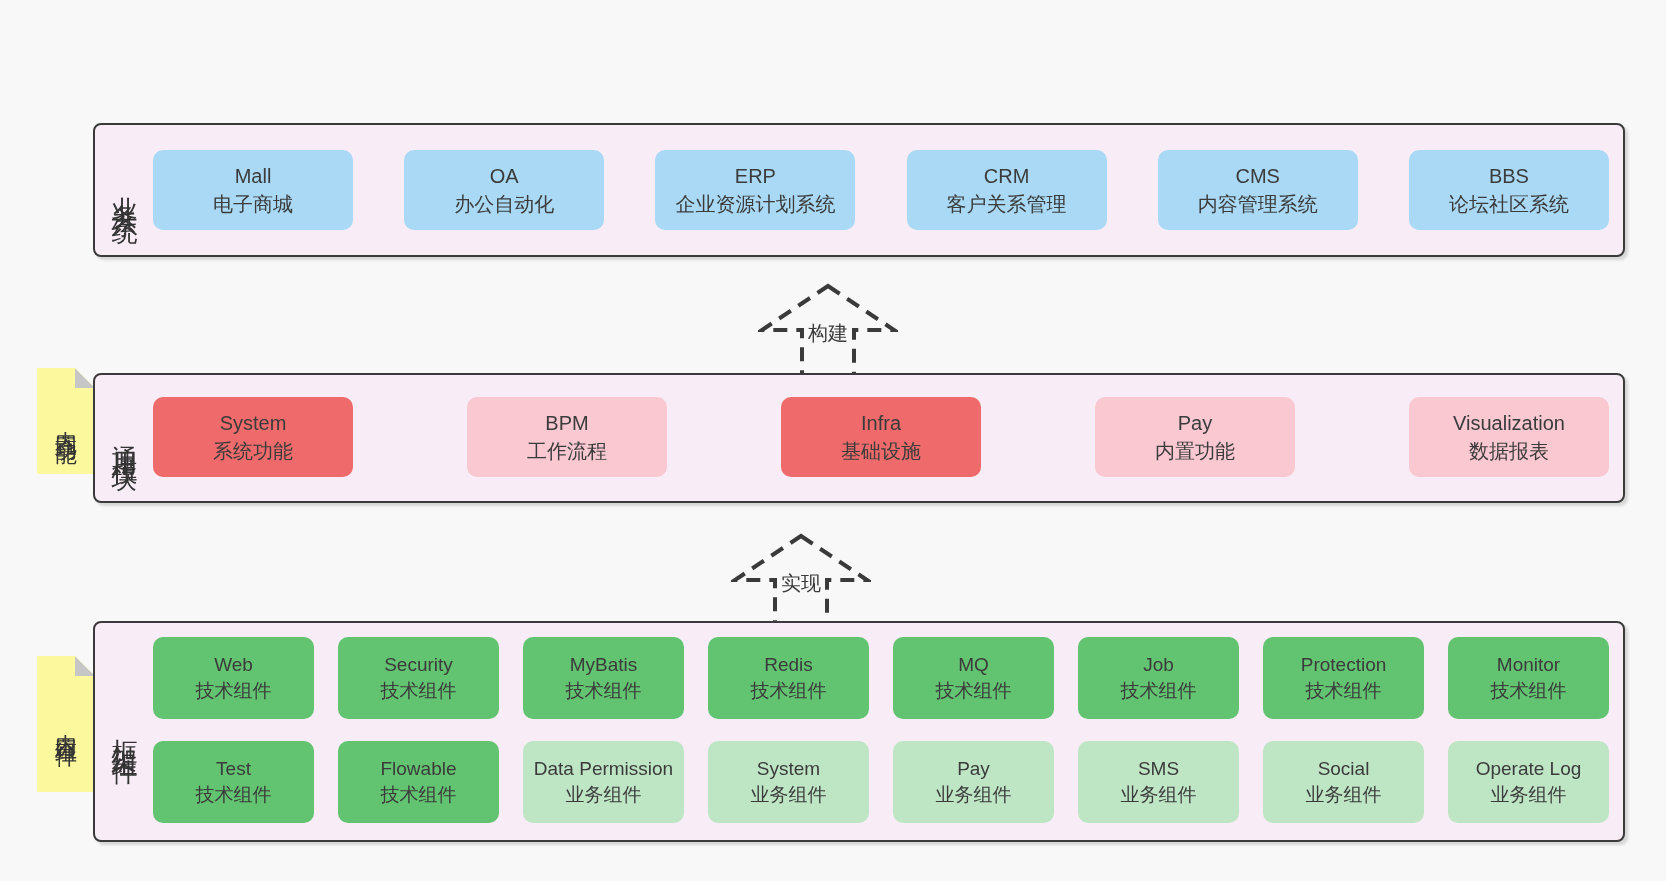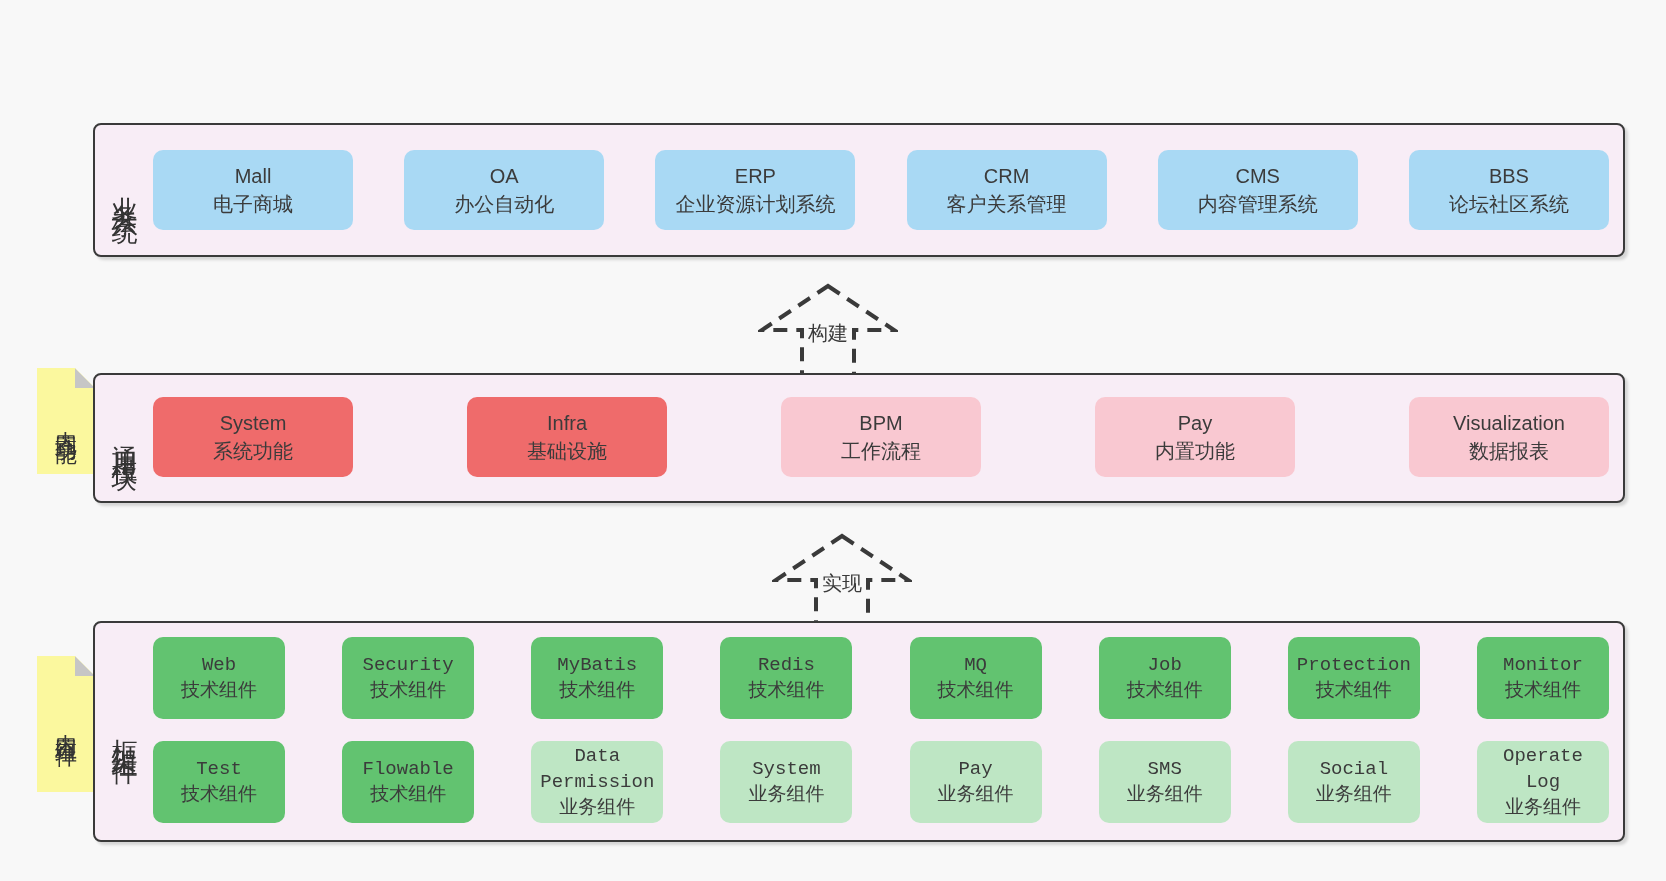--- a/index.html
+++ b/index.html
@@ -46,21 +46,21 @@
 
   .box{
     border-radius:10px;
     display:flex;flex-direction:column;
     align-items:center;justify-content:center;
     text-align:center;
     font-size:20px;line-height:28px;color:#3b3b3b;
     box-sizing:border-box;padding:2px 6px;
   }
   .box.w6{width:200px;height:80px;}
-  .box.w8{width:132px;height:82px;font-size:19px;line-height:26px;font-family:Liberation Mono, monospace;}
+  .box.w8{width:161px;height:82px;font-size:19px;line-height:26px;}
 
   .c-blue{background:#a9d9f4;}
   .c-red{background:#ef6b6b;}
   .c-pink{background:#f9c8d1;}
   .c-green{background:#62c370;}
   .c-greenlight{background:#bee6c4;}
 
   
   .sticky{
     position:absolute;left:37px;width:58px;
@@ -82,21 +82,21 @@
     writing-mode:vertical-rl;text-orientation:upright;
     font-size:22px;letter-spacing:4px;color:#333;line-height:1;
     white-space:nowrap;
   }
   .band{z-index:1;}
   .arrow{z-index:1;margin-top:28px;}
 
   
   .arrow{position:absolute;width:140px;height:96px;}
   .arrow-build{left:758px;top:255px;}
-  .arrow-implement{left:772px;top:505px;}
+  .arrow-implement{left:731px;top:505px;}
   .arrow svg{display:block;}
   .arrow-label{
     position:absolute;left:50%;top:36px;
     transform:translateX(-50%);
     background:#f8f8f8;
     padding:1px 3px;
     font-size:20px;color:#3b3b3b;
     white-space:nowrap;
   }
 </style>
@@ -151,27 +151,27 @@
     <span class="arrow-label">构建</span>
   </div>
 
   <div class="band band-modules">
     <div class="v-label">通用模块</div>
     <div class="box-row">
       <div class="box w6 c-red">
         <div>System</div>
         <div>系统功能</div>
       </div>
+      <div class="box w6 c-pink">
+        <div>BPM</div>
+        <div>工作流程</div>
+      </div>
       <div class="box w6 c-red">
         <div>Infra</div>
         <div>基础设施</div>
-      </div>
-      <div class="box w6 c-pink">
-        <div>BPM</div>
-        <div>工作流程</div>
       </div>
       <div class="box w6 c-pink">
         <div>Pay</div>
         <div>内置功能</div>
       </div>
       <div class="box w6 c-pink">
         <div>Visualization</div>
         <div>数据报表</div>
       </div>
     </div>

